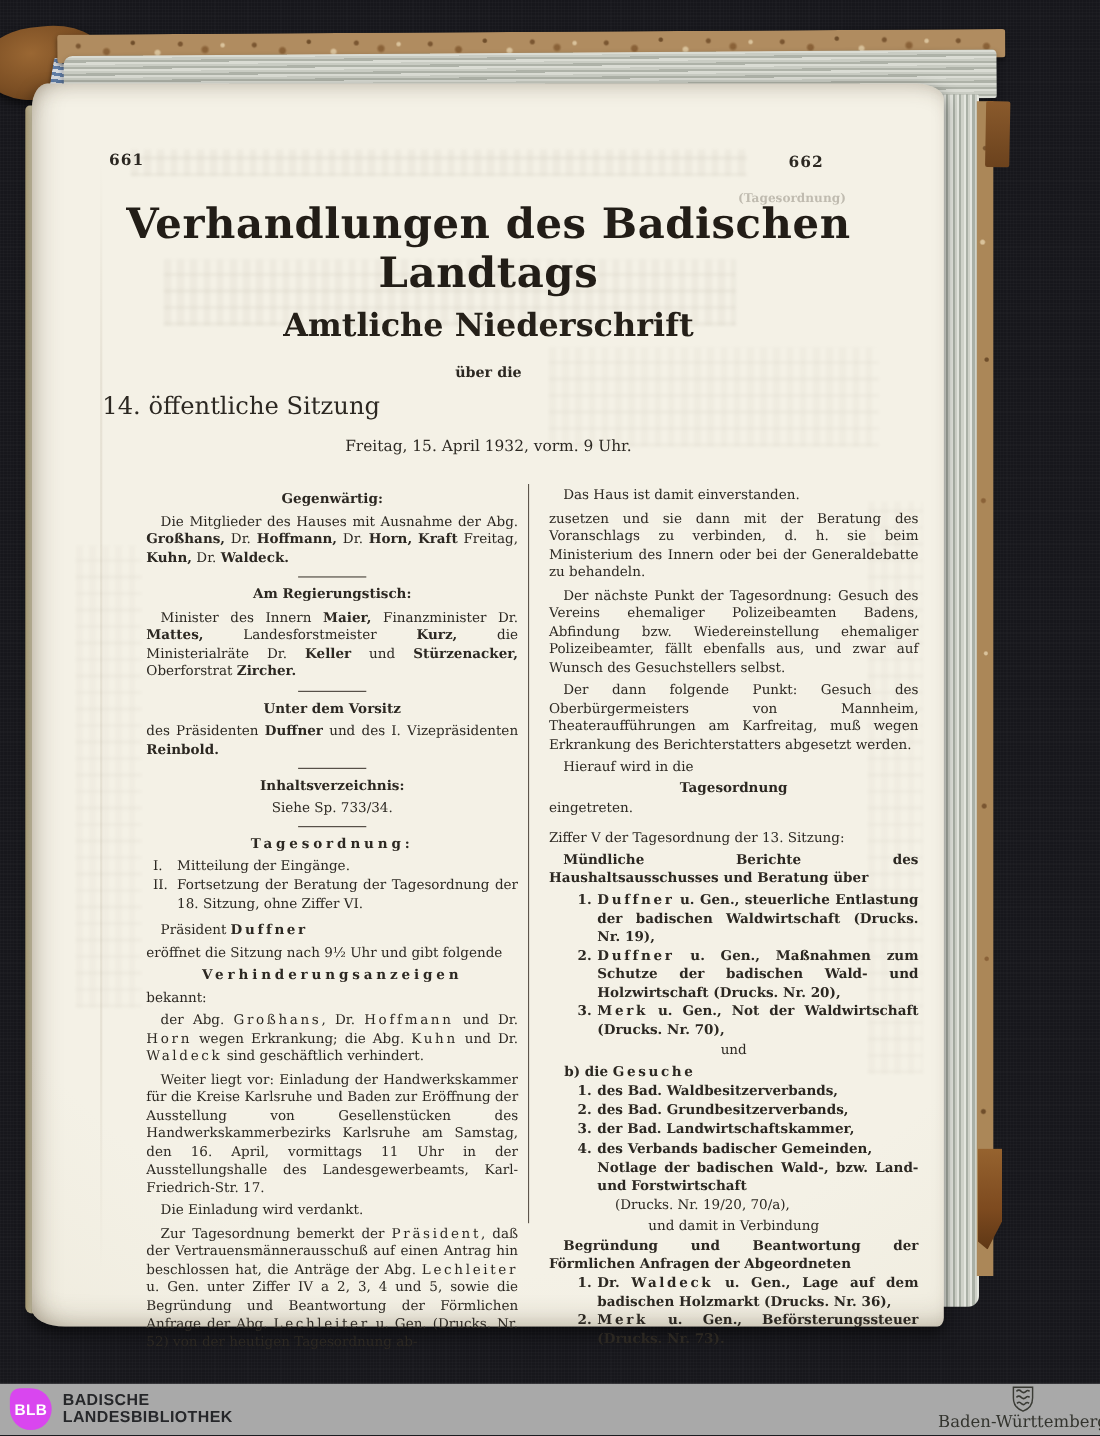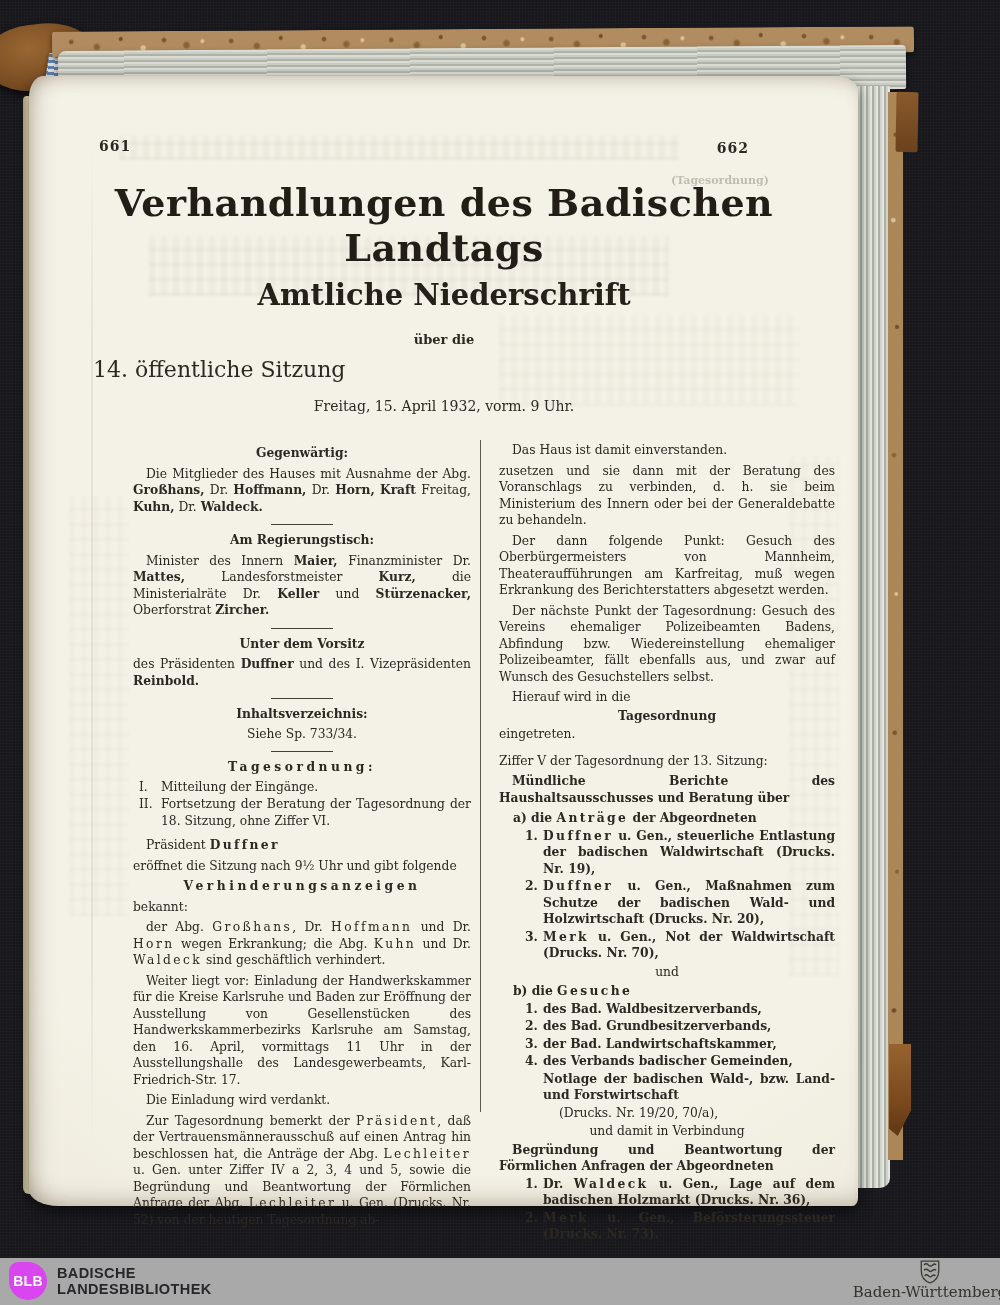--- a/index.html
+++ b/index.html
@@ -192,31 +192,30 @@
           <p class="para">bekannt:</p>
           <p class="para ind"><span>der Abg. </span><span class="sp">Großhans</span><span>, Dr. </span><span class="sp">Hoffmann</span><span> und Dr. </span><span class="sp">Horn</span><span> wegen Erkrankung; die Abg. </span><span class="sp">Kuhn</span><span> und Dr. </span><span class="sp">Waldeck</span><span> sind geschäftlich verhindert.</span></p>
           <p class="para ind">Weiter liegt vor: Einladung der Handwerkskammer für die Kreise Karlsruhe und Baden zur Eröffnung der Ausstellung von Gesellenstücken des Handwerkskammerbezirks Karlsruhe am Samstag, den 16. April, vormittags 11 Uhr in der Ausstellungshalle des Landesgewerbeamts, Karl-Friedrich-Str. 17.</p>
           <p class="para ind">Die Einladung wird verdankt.</p>
           <p class="para ind"><span>Zur Tagesordnung bemerkt der </span><span class="sp">Präsident</span><span>, daß der Vertrauensmännerausschuß auf einen Antrag hin beschlossen hat, die Anträge der Abg. </span><span class="sp">Lechleiter</span><span> u. Gen. unter Ziffer IV a 2, 3, 4 und 5, sowie die Begründung und Beantwortung der Förmlichen Anfrage der Abg. </span><span class="sp">Lechleiter</span><span> u. Gen. (Drucks. Nr. 52) von der heutigen Tagesordnung ab-</span></p>
         </div>
 
         <div class="col col-r">
           <p class="para ind">Das Haus ist damit einverstanden.</p>
           <p class="para" style="margin-top:0;">zusetzen und sie dann mit der Beratung des Voranschlags zu verbinden, d. h. sie beim Ministerium des Innern oder bei der Generaldebatte zu behandeln.</p>
+          <p class="para ind">Der nächste Punkt der Tagesordnung: Gesuch des Vereins ehemaliger Polizeibeamten Badens, Abfindung bzw. Wiedereinstellung ehemaliger Polizeibeamter, fällt ebenfalls aus, und zwar auf Wunsch des Gesuchstellers selbst.</p>
           <p class="para ind">Der dann folgende Punkt: Gesuch des Oberbürgermeisters von Mannheim, Theateraufführungen am Karfreitag, muß wegen Erkrankung des Berichterstatters abgesetzt werden.</p>
-          <p class="para ind">Der nächste Punkt der Tagesordnung: Gesuch des Vereins ehemaliger Polizeibeamten Badens, Abfindung bzw. Wiedereinstellung ehemaliger Polizeibeamter, fällt ebenfalls aus, und zwar auf Wunsch des Gesuchstellers selbst.</p>
 
           <p class="para ind" style="margin-bottom:0;">Hierauf wird in die</p>
           <div class="center bold">Tagesordnung</div>
           <p class="para" style="margin-top:2px;">eingetreten.</p>
 
           <p class="para" style="margin-top:10px;">Ziffer V der Tagesordnung der 13. Sitzung:</p>
           <p class="para ind bold">Mündliche Berichte des Haushaltsausschusses und Beratung über</p>
 
-          <div class="ab-head"><span>a) die </span><span class="sp">Anträge</span><span> der Abgeordneten</span></div>
           <div class="num-item bold">
             <span class="marker">1.</span>
             <span class="nt"><span class="sp">Duffner</span><span> u. Gen., steuerliche Entlastung der badischen Waldwirtschaft (Drucks. Nr. 19),</span></span>
           </div>
           <div class="num-item bold">
             <span class="marker">2.</span>
             <span class="nt"><span class="sp">Duffner</span><span> u. Gen., Maßnahmen zum Schutze der badischen Wald- und Holzwirtschaft (Drucks. Nr. 20),</span></span>
           </div>
           <div class="num-item bold">
             <span class="marker">3.</span>

